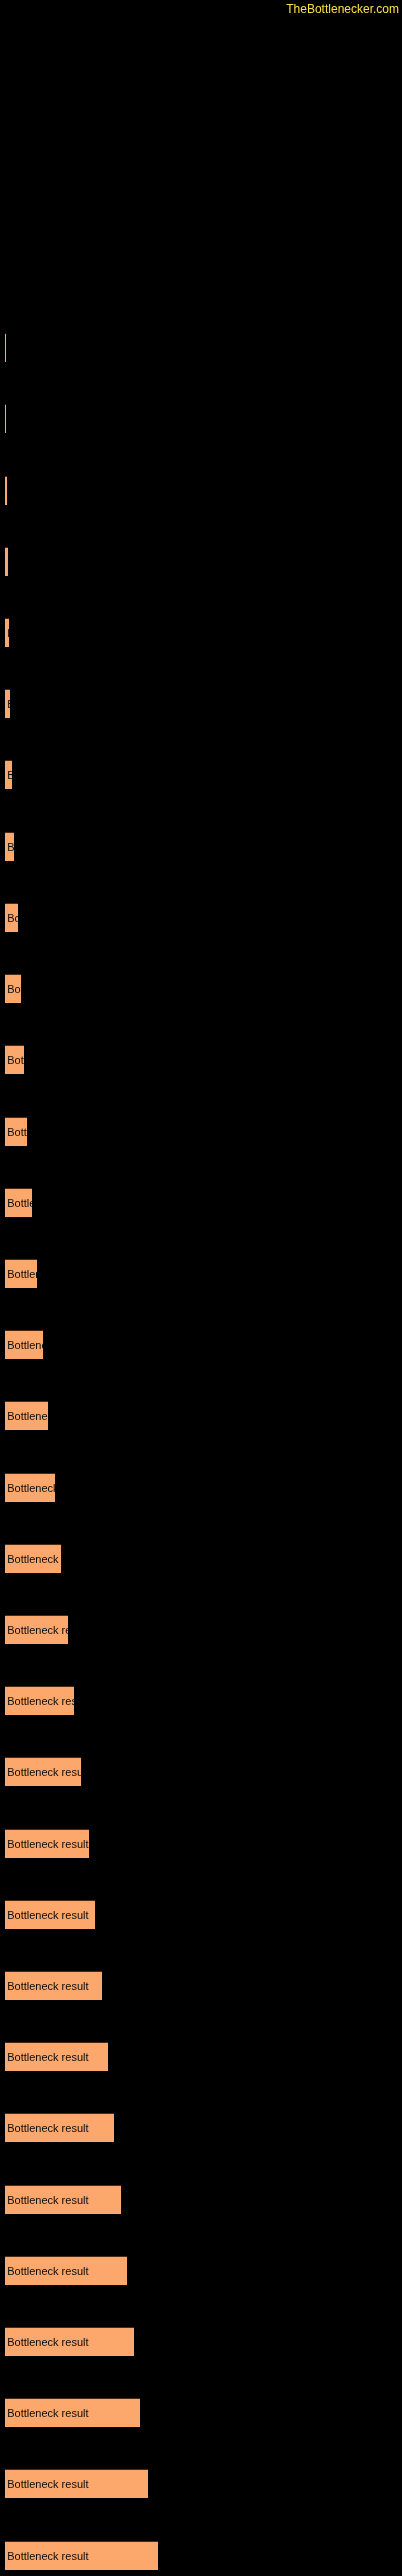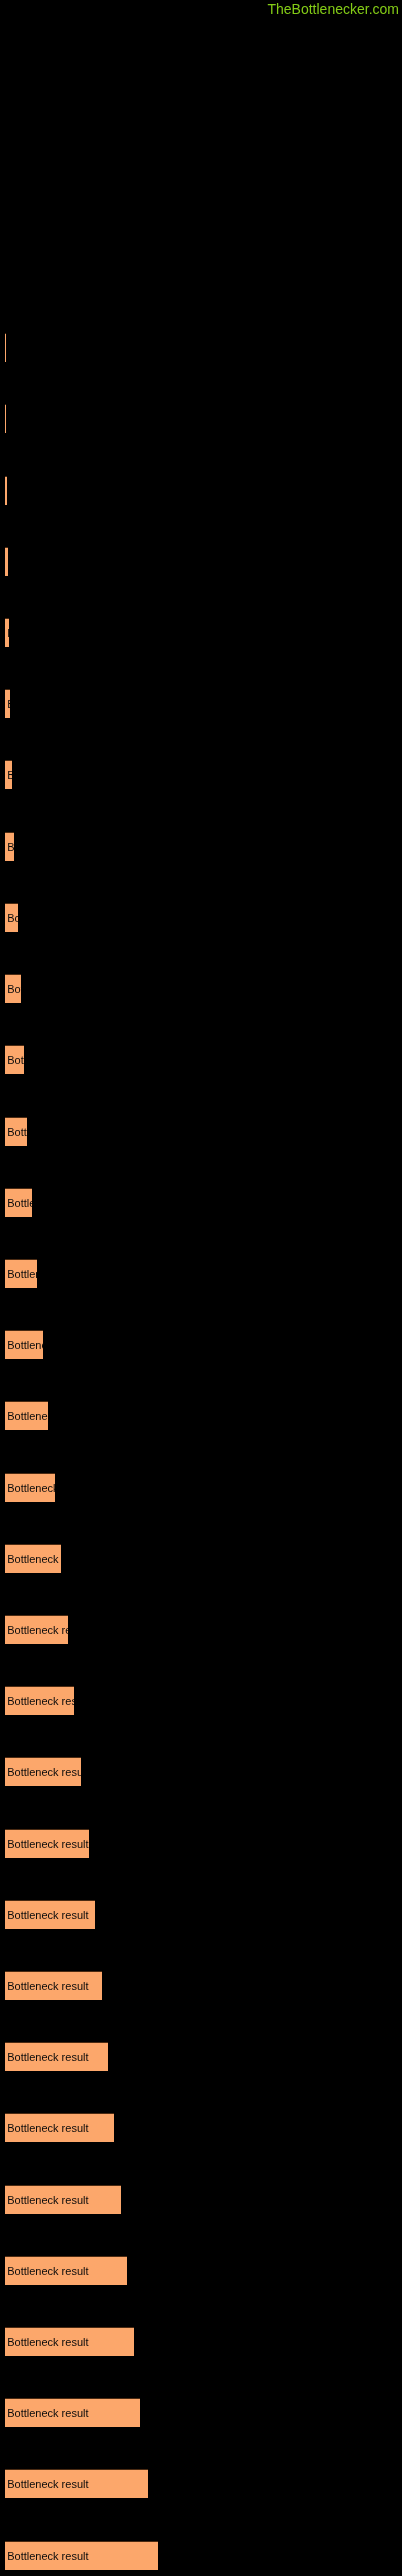--- a/index.html
+++ b/index.html
@@ -11,24 +11,24 @@
     overflow:hidden;
     position:relative;
   }
   #page{position:absolute;left:0;top:0;width:403px;height:2576px;background:#000;}
 
   
   .watermark{
     position:absolute;
     right:4px;
     top:0.8px;
-    font-size:14px;
+    font-size:12px;
     line-height:17.7px;
     letter-spacing:0px;
-    color:#84cc16;
+    color:#fde047;
     font-family:"Liberation Sans", sans-serif;
     white-space:nowrap;
     user-select:none;
   }
 
   
   .plot{
     position:absolute;
     left:0; top:0;
     width:403px; height:2576px;

